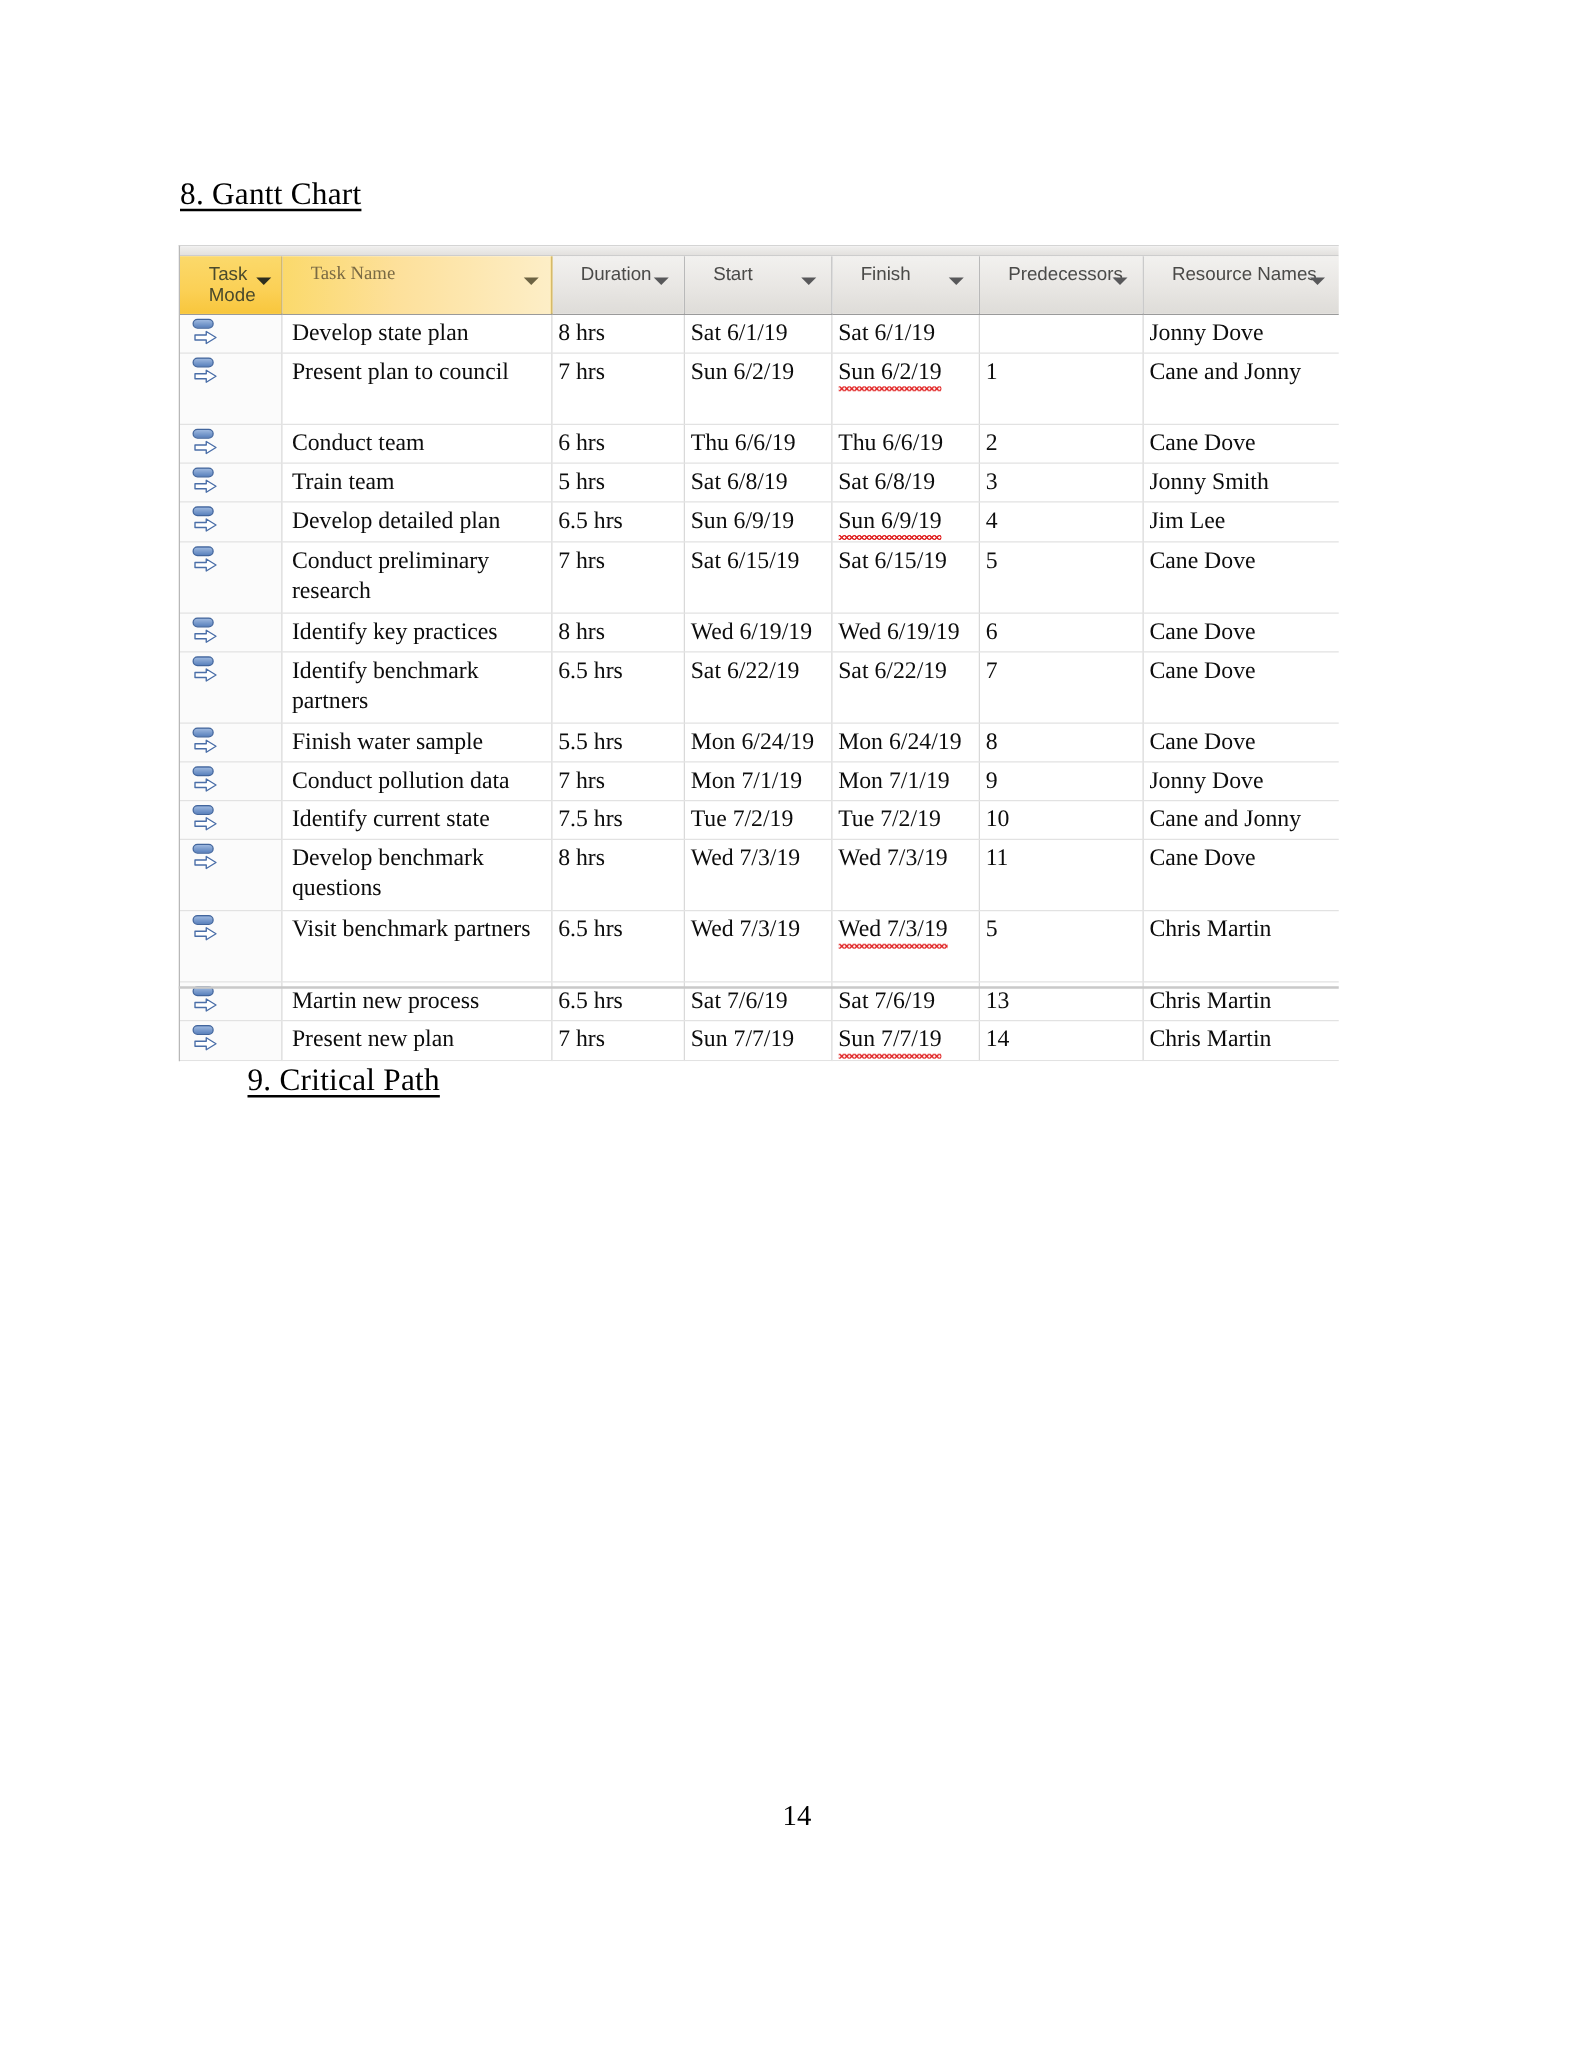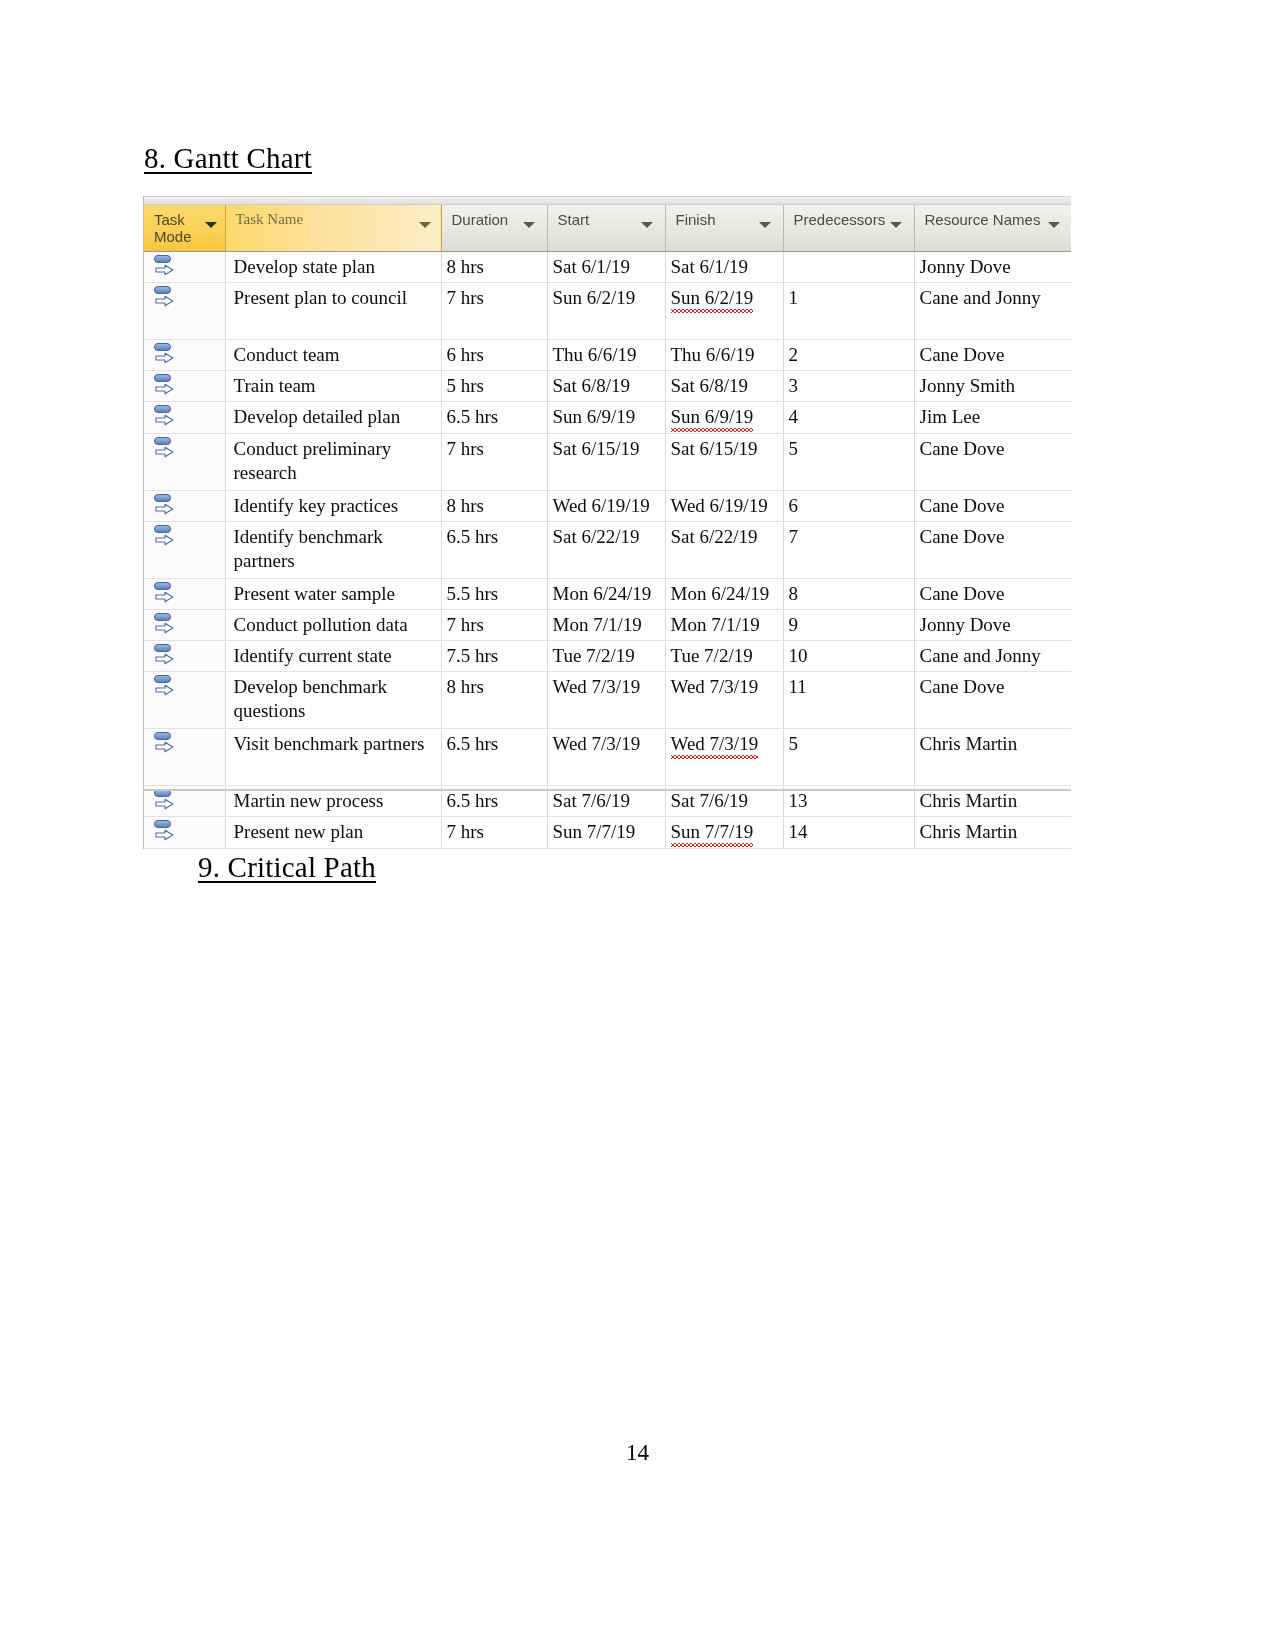--- a/index.html
+++ b/index.html
@@ -18,21 +18,21 @@
   .page {
     position: absolute;
     inset: 0;
     background: #ffffff;
   }
 
   
   .heading {
     position: absolute;
     font-family: "Liberation Serif", "DejaVu Serif", serif;
-    font-size: 29px;
+    font-size: 25px;
     color: #000000;
     text-decoration: underline;
     text-underline-offset: 4px;
     white-space: nowrap;
     letter-spacing: 0.2px;
   }
   #heading-gantt { left: 144px; top: 142px; }
   #heading-critical { left: 198px; top: 851px; }
 
   
@@ -84,21 +84,21 @@
     text-align: left;
     vertical-align: top;
     height: 46px;
     border-right: 1px solid #b9b9b9;
     border-bottom: 1px solid #9a9a9a;
     background: linear-gradient(#f2f1ef 0%, #e8e6e3 55%, #dedcd8 100%);
     position: relative;
   }
   thead th .hlabel {
     display: block;
-    padding: 6px 18px 0 10px;
+    padding: 6px 18px 0 23px;
     line-height: 17px;
     color: #4a4a48;
   }
   thead th.yellow-solid {
     background: linear-gradient(#fbd96b 0%, #fbd055 60%, #f8c63c 100%);
     border-right: 1px solid #c8a43a;
   }
   thead th.yellow-solid .hlabel { color: #4a4a2c; }
   thead th.yellow-grad {
     background: linear-gradient(90deg, #fbd96b 0%, #fde09a 42%, #fdeec7 100%);
@@ -480,21 +480,21 @@
           <tr class="h1">
             <td class="mode-cell">
               <span class="mode-icon">
                 <span class="bar"></span>
                 <svg class="arr" viewBox="0 0 19 12" xmlns="http://www.w3.org/2000/svg">
                   <path d="M1 4 H10 V1.2 L17.8 6 L10 10.8 V8 H1 Z" fill="#ffffff" stroke="#4a6ea8" stroke-width="1.1" stroke-linejoin="round"></path>
                 </svg>
               </span>
             </td>
             <td class="name-cell">
-              <span class="cell">Present water sample</span>
+              <span class="cell">Finish water sample</span>
             </td>
             <td>
               <span class="cell">5.5 hrs</span>
             </td>
             <td>
               <span class="cell">Mon 6/24/19</span>
             </td>
             <td>
               <span class="cell">Mon 6/24/19</span>
             </td>

